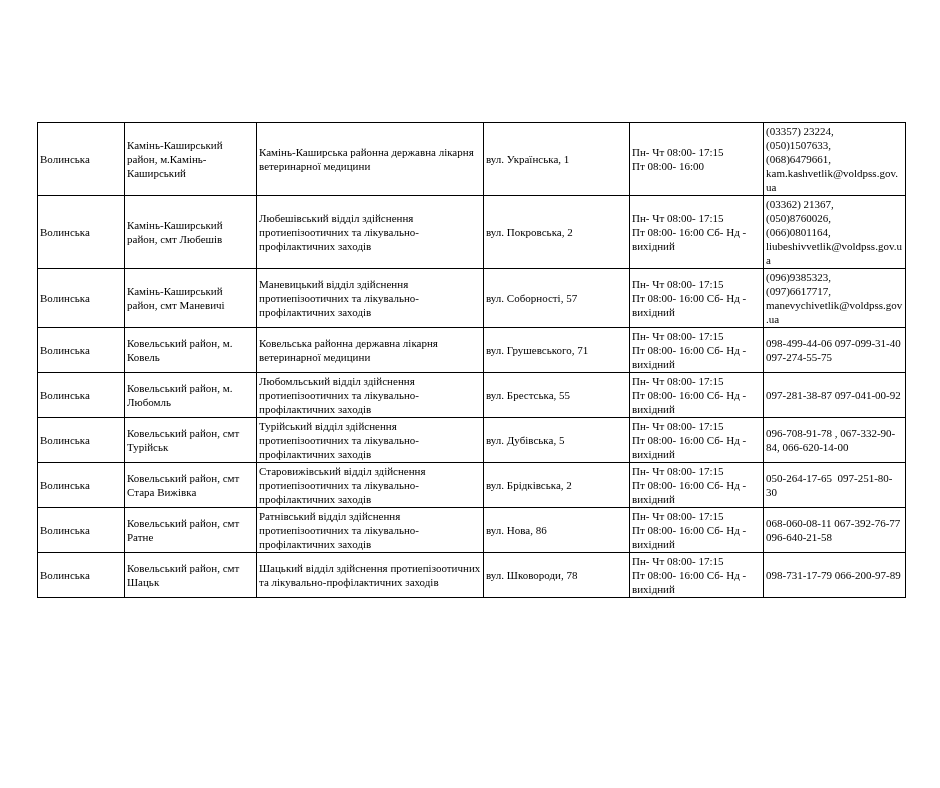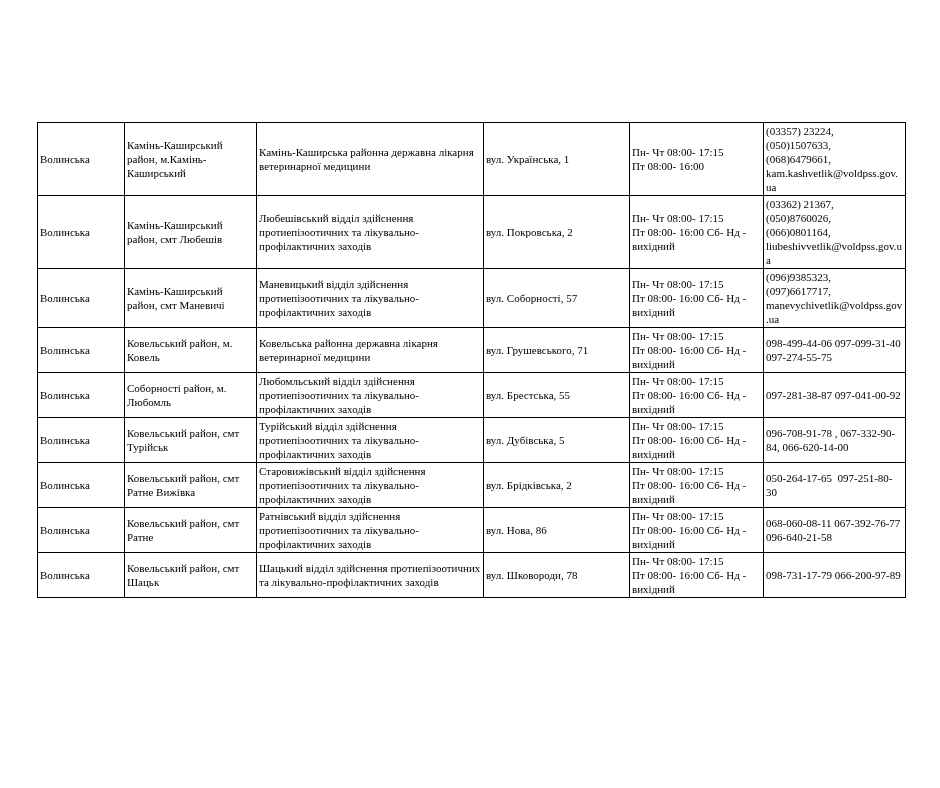--- a/index.html
+++ b/index.html
@@ -105,21 +105,21 @@
     <td>Ковельська районна державна лікарня ветеринарної медицини</td>
     <td>вул. Грушевського, 71</td>
     <td>Пн- Чт 08:00- 17:15
 Пт 08:00- 16:00 Сб- Нд -
 вихідний</td>
     <td>098-499-44-06 097-099-31-40 097-274-55-75</td>
   </tr>
 
   <tr>
     <td>Волинська</td>
-    <td>Соборності район, м. Любомль</td>
+    <td>Ковельський район, м. Любомль</td>
     <td>Любомльський відділ здійснення протиепізоотичних та лікувально-профілактичних заходів</td>
     <td>вул. Брестська, 55</td>
     <td>Пн- Чт 08:00- 17:15
 Пт 08:00- 16:00 Сб- Нд -
 вихідний</td>
     <td>097-281-38-87 097-041-00-92</td>
   </tr>
 
   <tr>
     <td>Волинська</td>
@@ -127,21 +127,21 @@
     <td>Турійський відділ здійснення протиепізоотичних та лікувально-профілактичних заходів</td>
     <td>вул. Дубівська, 5</td>
     <td>Пн- Чт 08:00- 17:15
 Пт 08:00- 16:00 Сб- Нд -
 вихідний</td>
     <td>096-708-91-78 , 067-332-90-84, 066-620-14-00</td>
   </tr>
 
   <tr>
     <td>Волинська</td>
-    <td>Ковельський район, смт Ратне Вижівка</td>
+    <td>Ковельський район, смт Стара Вижівка</td>
     <td>Старовижівський відділ здійснення протиепізоотичних та лікувально-профілактичних заходів</td>
     <td>вул. Брідківська, 2</td>
     <td>Пн- Чт 08:00- 17:15
 Пт 08:00- 16:00 Сб- Нд -
 вихідний</td>
     <td>050-264-17-65  097-251-80-30</td>
   </tr>
 
   <tr>
     <td>Волинська</td>

